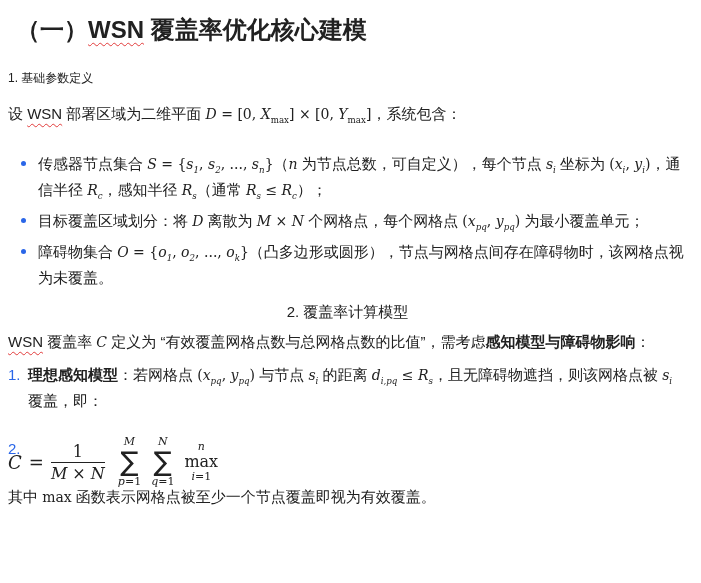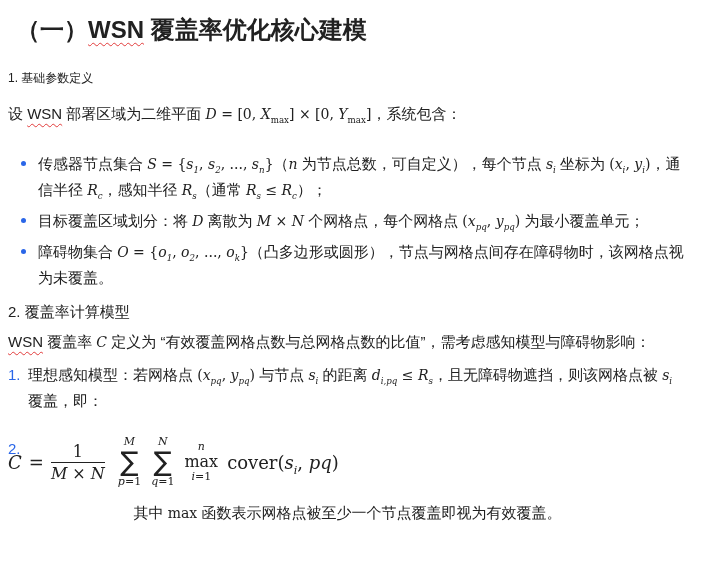--- a/index.html
+++ b/index.html
@@ -20,27 +20,27 @@
     margin:2px 0 4px 8px;font-size:24px;line-height:24px;font-weight:700;
   }
   .h-sub{margin-top:27px;font-size:12px;line-height:18px;font-weight:400;}
   .p-intro{margin-top:14px;line-height:26px;}
   .blist{margin-top:24px;}
   .bitem{position:relative;padding-left:30px;line-height:26px;margin-bottom:5px;}
   .dot{
     position:absolute;left:13px;top:10px;width:5px;height:5px;border-radius:50%;
     background:var(--accent);
   }
-  .h-sub2{margin-top:12px;font-size:15px;line-height:18px;font-weight:400;}
+  .h-sub2{margin-top:12px;font-size:15px;line-height:18px;font-weight:400;text-align:center;}
   .p-def{margin-top:9px;line-height:24px;}
   .nlist{margin-top:8px;}
   .nitem{position:relative;padding-left:20px;line-height:26px;}
   .nitem-1{margin-bottom:22px;}
   .num{position:absolute;left:0;top:0;color:var(--accent);}
-  .bold{font-weight:400;}
+  .bold{font-weight:700;}
   .misspell{
     text-decoration:underline wavy var(--squiggle);
     text-decoration-thickness:1px;
     text-underline-offset:4px;
     text-decoration-skip-ink:none;
   }
   .m{font-family:"DejaVu Serif","Liberation Serif",serif;}
   .inline-math{font-size:14px;}
   .it{font-style:italic;}
   .rm{font-style:normal;}
@@ -54,21 +54,21 @@
   .fsize{font-size:18px;}
   .f-eq{margin:0 7px;}
   .frac{display:inline-flex;flex-direction:column;align-items:center;margin-right:8px;}
   .fnum,.fden{font-size:16px;line-height:19px;white-space:nowrap;}
   .fbar{height:1px;background:var(--text);align-self:stretch;margin:1px 0;}
   .bigop{display:inline-flex;flex-direction:column;align-items:center;margin:0 5px;}
   .lim{font-size:11px;line-height:12px;white-space:nowrap;}
   .sigma{font-family:"DejaVu Sans",sans-serif;font-size:27px;line-height:28px;}
   .opname{font-size:16px;line-height:18px;}
   .tail{margin-left:4px;white-space:nowrap;}
-  .footnote{margin-top:16px;line-height:18px;text-align:center;}
+  .footnote{margin-top:0;line-height:18px;}
 </style>
 </head>
 <body>
 
 <div class="title"><span>（一）</span><span class="misspell">WSN</span><span> 覆盖率优化核心建模</span></div>
 
 <div class="h-sub">1. 基础参数定义</div>
 
 <div class="p-intro"><span>设 </span><span class="misspell">WSN</span><span> 部署区域为二维平面 </span><span class="m inline-math"><span class="it">D</span><span class="rm"> </span><span class="rm">=</span><span class="rm"> </span><span class="rm">[</span><span class="rm">0</span><span class="rm">,</span><span class="rm"> </span><span class="it">X</span><sub class="rm">max</sub><span class="rm">]</span><span class="rm"> </span><span class="rm">×</span><span class="rm"> </span><span class="rm">[</span><span class="rm">0</span><span class="rm">,</span><span class="rm"> </span><span class="it">Y</span><sub class="rm">max</sub><span class="rm">]</span></span><span>，系统包含：</span></div>
 
@@ -113,16 +113,15 @@
   <span class="bigop">
     <span class="lim"><span class="it">N</span></span>
     <span class="sigma">∑</span>
     <span class="lim"><span class="it">q</span><span class="rm">=</span><span class="rm">1</span></span>
   </span>
   <span class="bigop">
     <span class="lim"><span class="it">n</span></span>
     <span class="opname rm">max</span>
     <span class="lim"><span class="it">i</span><span class="rm">=</span><span class="rm">1</span></span>
   </span>
-  <span class="fsize tail"><span class="rm">cover</span><span class="rm">(</span><span class="it">s</span><sub class="it">i</sub><span class="rm">,</span><span class="rm"> </span><span class="it">p</span><span class="it">q</span><span class="rm">)</span></span>
 </div>
 
 <div class="footnote"><span>其中 </span><span class="m inline-math rm">max</span><span> 函数表示网格点被至少一个节点覆盖即视为有效覆盖。</span></div>
 
 </body></html>

